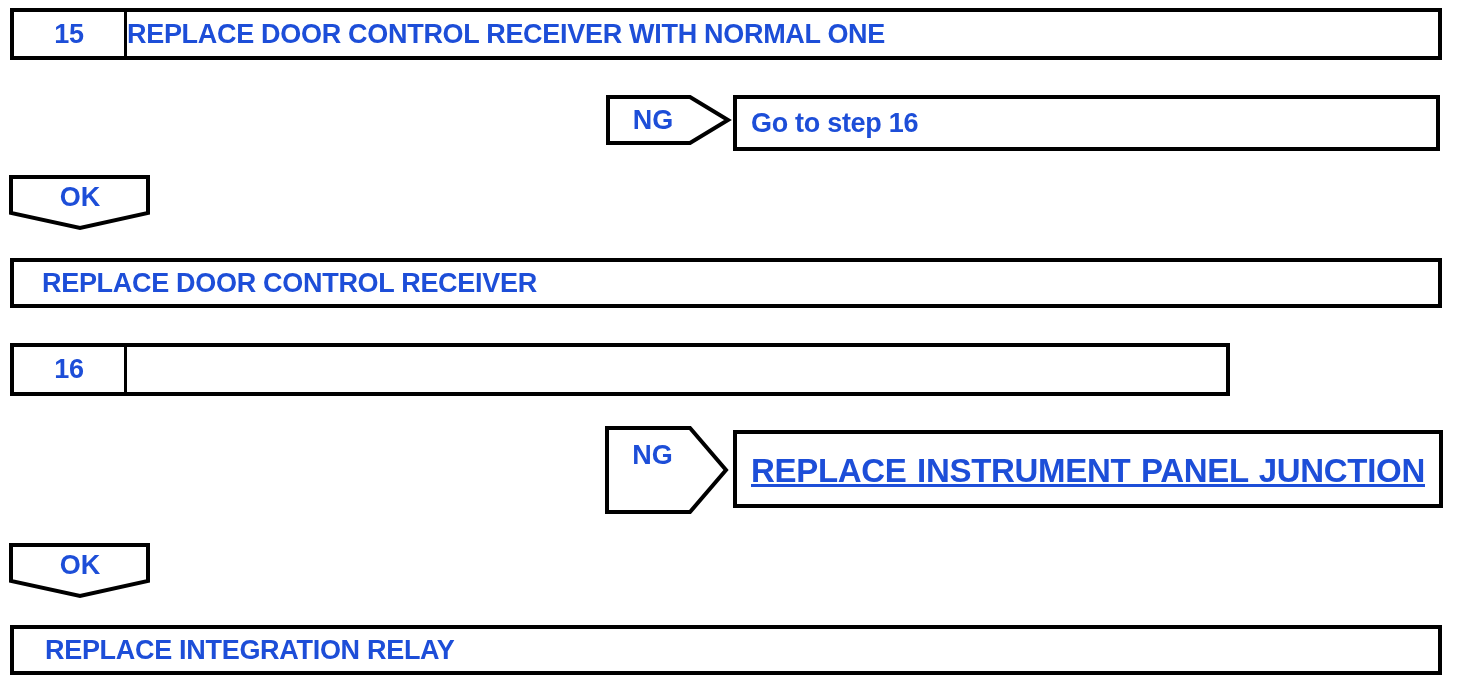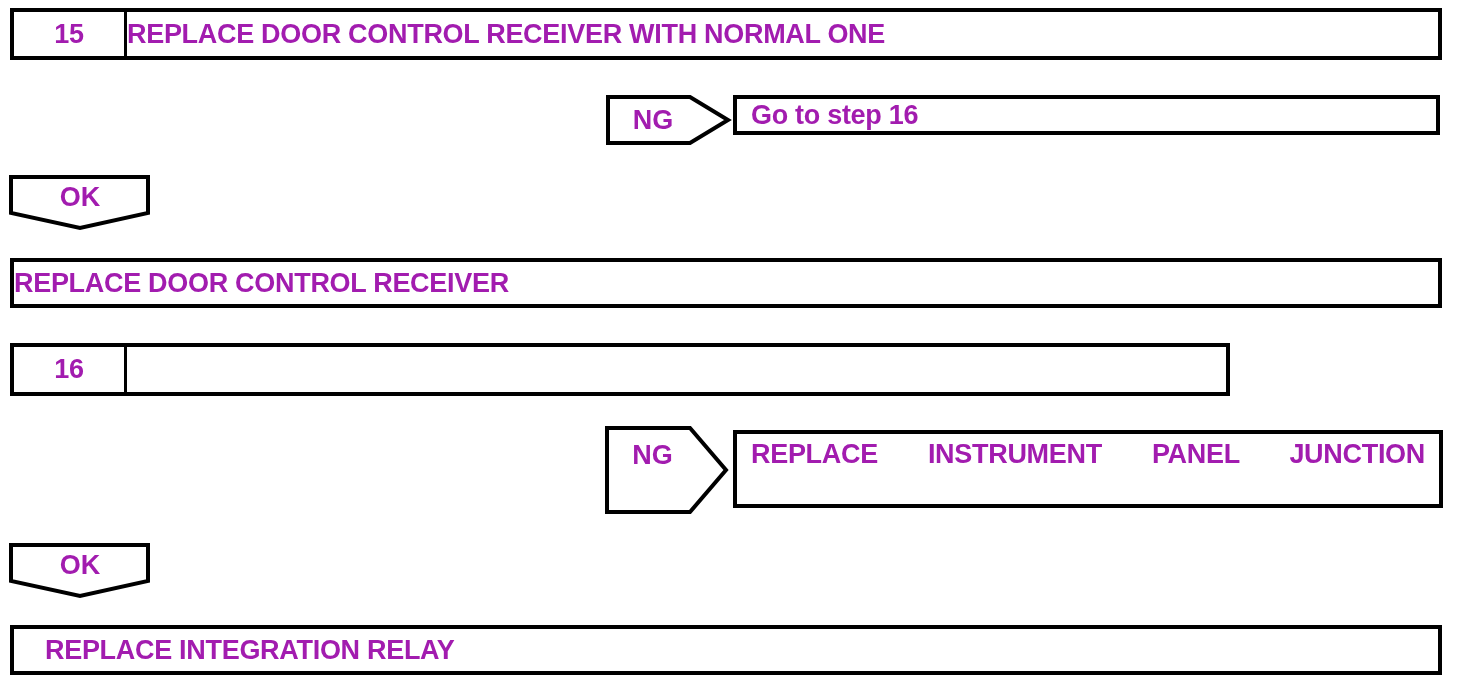--- a/index.html
+++ b/index.html
@@ -7,21 +7,21 @@
     padding: 0;
     background: #ffffff;
   }
   #canvas {
     position: relative;
     width: 1472px;
     height: 686px;
     background: #ffffff;
     font-family: "Liberation Sans", sans-serif;
     font-weight: 700;
-    color: #a21caf;
+    color: #1d4ed8;
     letter-spacing: -0.3px;
   }
   .abs { position: absolute; box-sizing: border-box; }
 
   
   .step-header {
     border: 4px solid #000;
     background: #fff;
     display: flex;
     align-items: stretch;
@@ -60,23 +60,24 @@
     position: absolute;
     font-size: 27px;
     text-align: center;
     letter-spacing: 0;
   }
 
   
   .twoline-box {
     border: 4px solid #000;
     background: #fff;
-    padding: 4px 14px 0 14px;
-    font-size: 27px;
+    padding: 20px 14px 0 14px;
+    font-size: 33px;
     line-height: 33px;
+    text-decoration: underline;
   }
   .justified-line {
     text-align: justify;
     text-align-last: justify;
   }
 </style>
 </head>
 <body>
 
 <div id="canvas">
@@ -86,32 +87,32 @@
     <div class="step-title">REPLACE DOOR CONTROL RECEIVER WITH NORMAL ONE</div>
   </div>
 
   <div class="shape-wrap" style="left:606px; top:95px; width:126px; height:50px;">
     <svg width="126" height="50" viewBox="0 0 126 50">
       <polygon points="2,2 84,2 122,25 84,48 2,48" fill="#ffffff" stroke="#000000" stroke-width="4" stroke-linejoin="miter"></polygon>
     </svg>
     <span class="shape-label" style="left:8px; top:10px; width:78px;">NG</span>
   </div>
 
-  <div class="abs plain-box" style="left:733px; top:95px; width:707px; height:40px; padding-left:14px;">
+  <div class="abs plain-box" style="left:733px; top:95px; width:707px; height:56px; padding-left:14px;">
     <span>Go to step 16</span>
   </div>
 
   <div class="shape-wrap" style="left:9px; top:175px; width:142px; height:56px;">
     <svg width="142" height="56" viewBox="0 0 142 56">
       <polygon points="2,2 139,2 139,38 71,53 2,38" fill="#ffffff" stroke="#000000" stroke-width="4" stroke-linejoin="miter"></polygon>
     </svg>
     <span class="shape-label" style="left:0; top:7px; width:142px;">OK</span>
   </div>
 
-  <div class="abs plain-box" style="left:10px; top:258px; width:1432px; height:50px; ">
+  <div class="abs plain-box" style="left:10px; top:258px; width:1432px; height:50px; padding-left:28px;">
     <span>REPLACE DOOR CONTROL RECEIVER</span>
   </div>
 
   <div class="abs step-header" style="left:10px; top:343px; width:1220px; height:53px;">
     <div class="step-number">16</div>
   </div>
 
   <div class="shape-wrap" style="left:605px; top:426px; width:126px; height:88px;">
     <svg width="126" height="88" viewBox="0 0 126 88">
       <polygon points="2,2 85,2 121,44 85,86 2,86" fill="#ffffff" stroke="#000000" stroke-width="4" stroke-linejoin="miter"></polygon>

